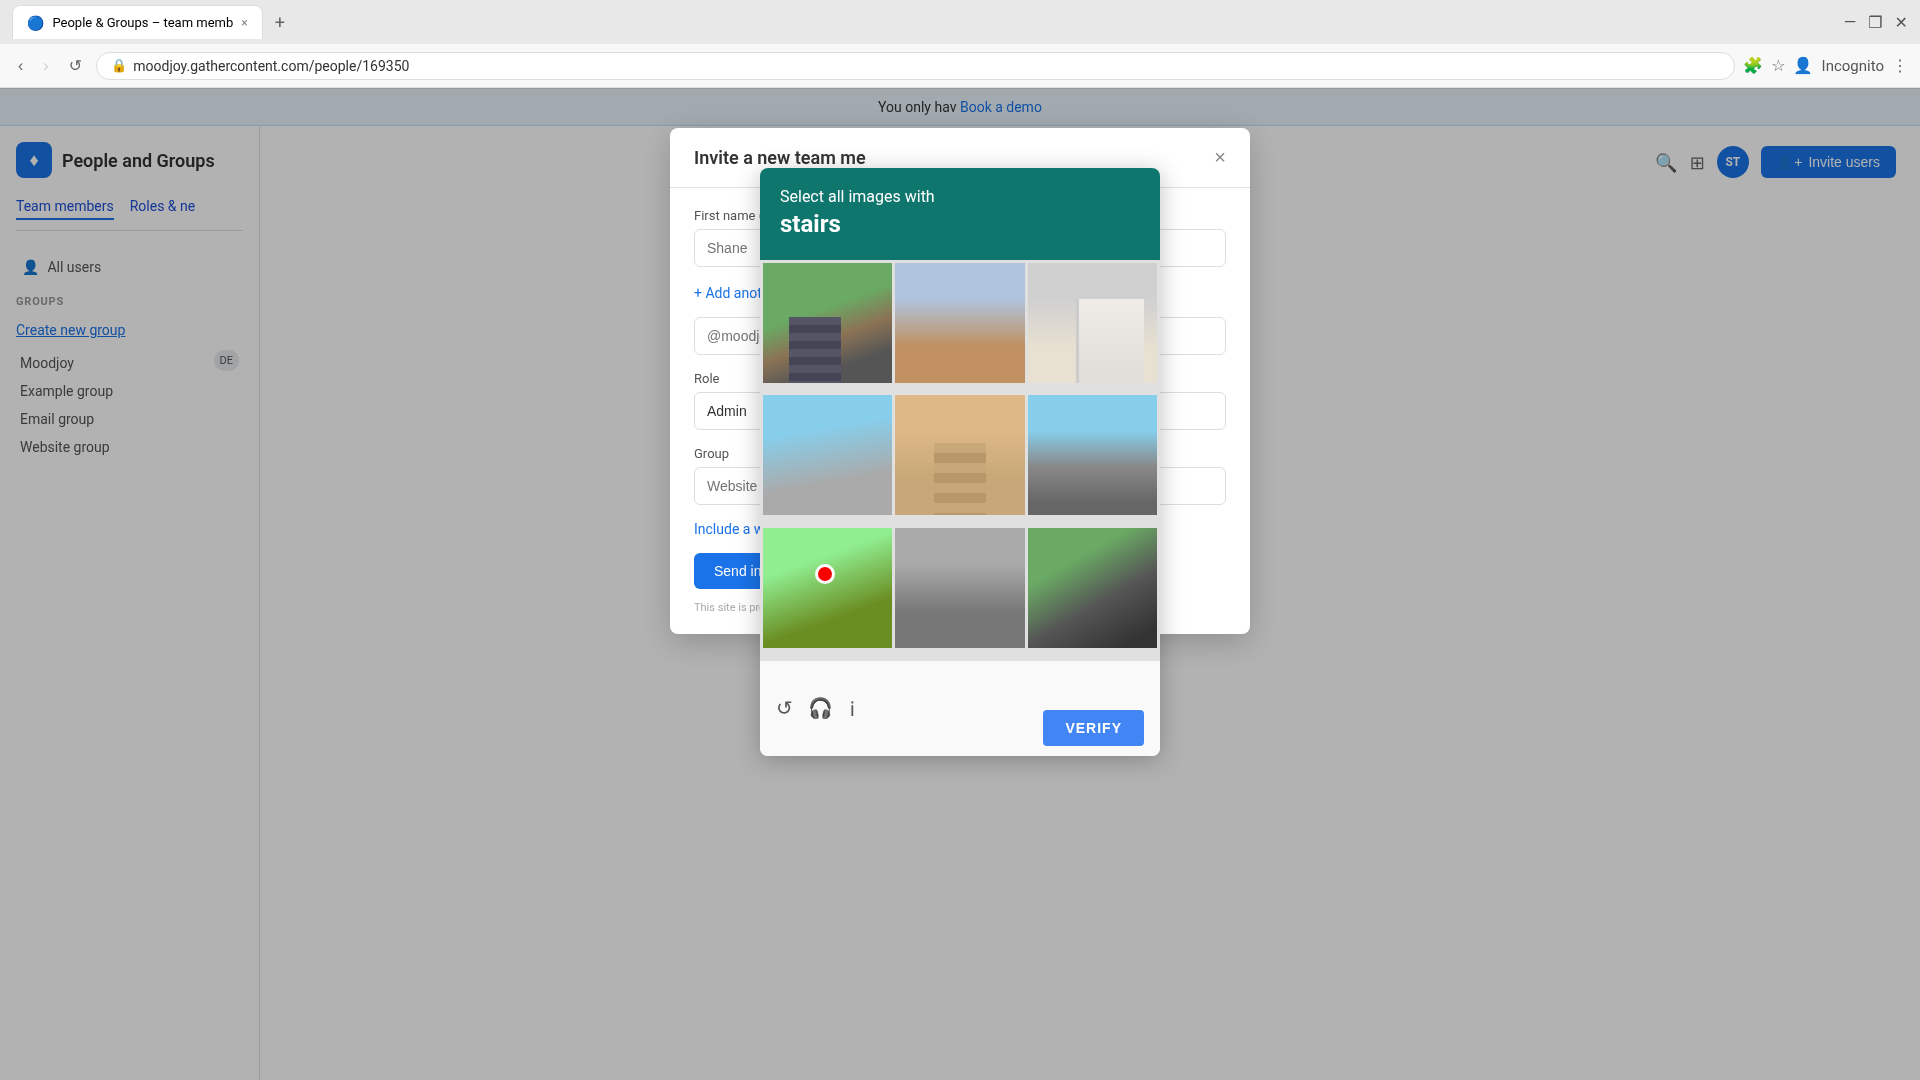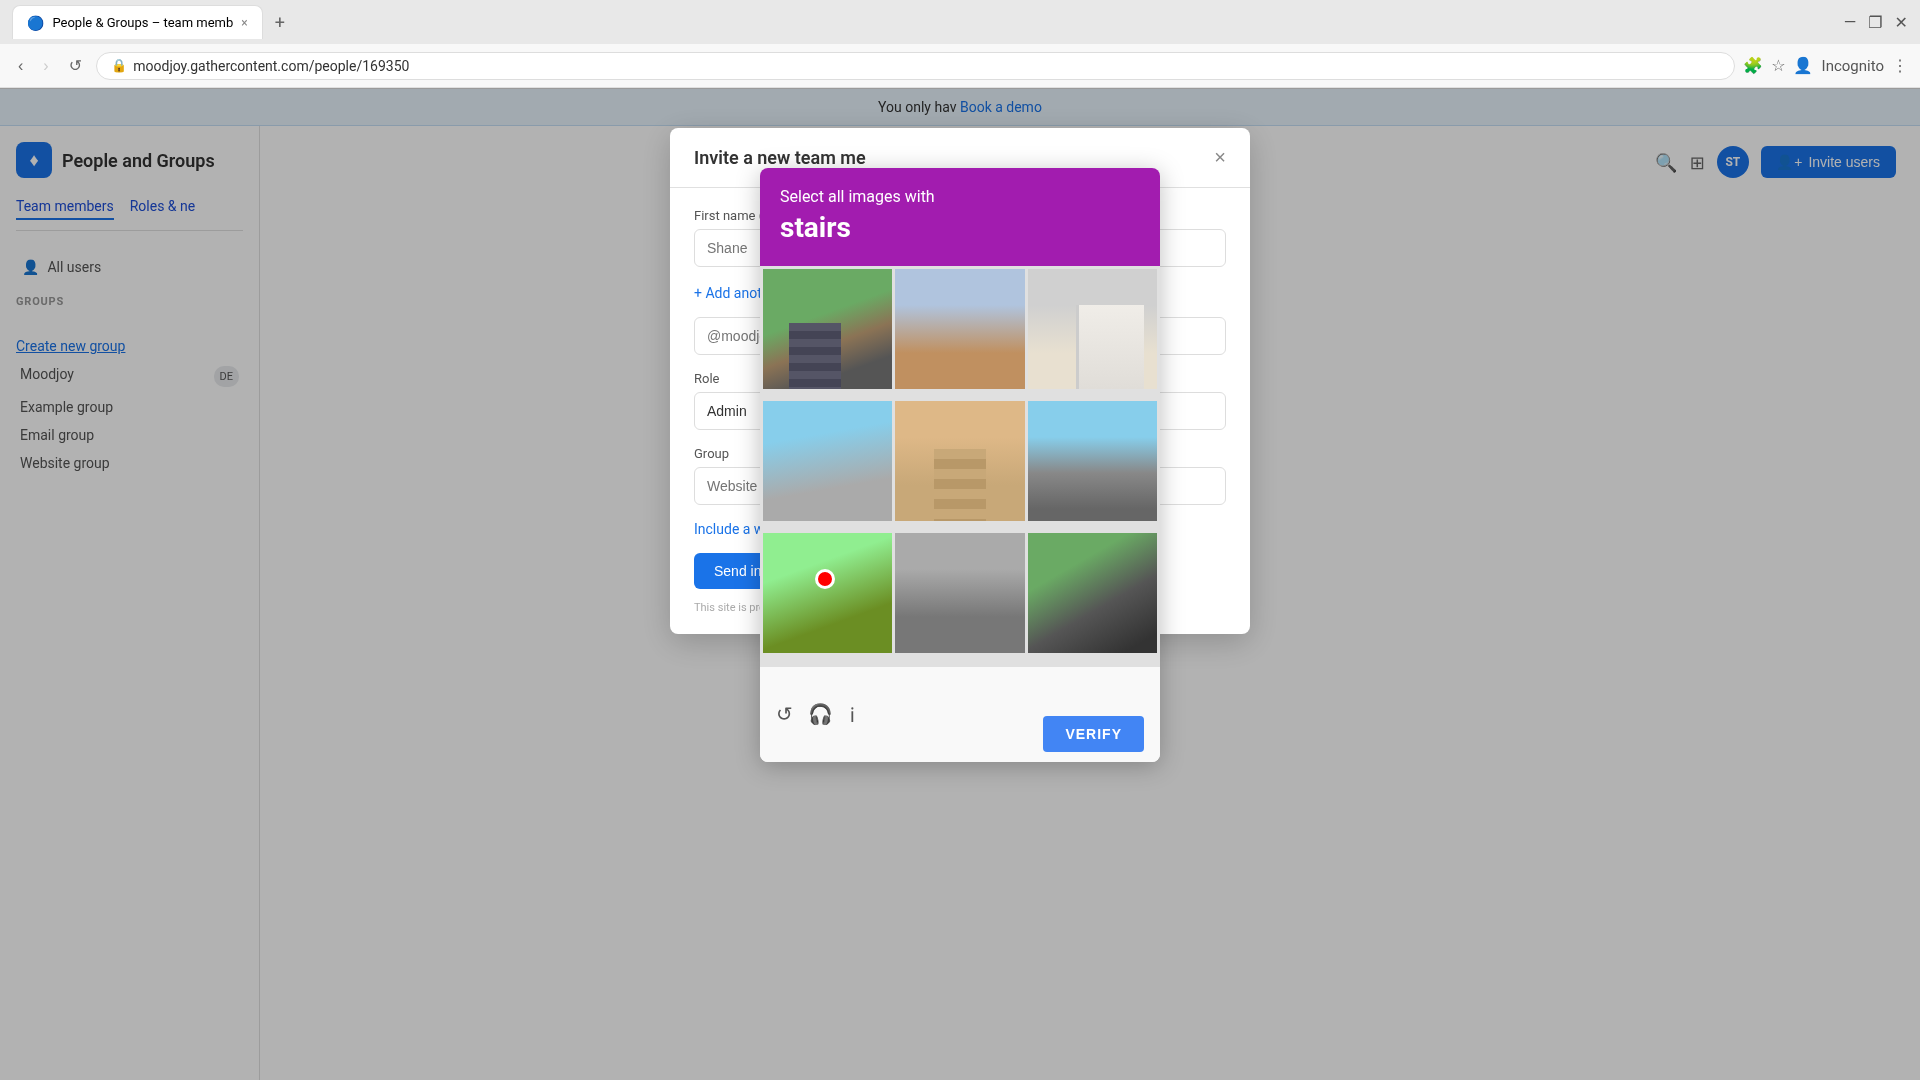--- a/index.html
+++ b/index.html
@@ -30,23 +30,23 @@
 
     
     .sidebar { width: 260px; background: #fff; border-right: 1px solid #e0e0e0; padding: 16px; overflow-y: auto; }
     .sidebar-header { display: flex; align-items: center; gap: 10px; margin-bottom: 20px; }
     .sidebar-logo { width: 36px; height: 36px; background: #1a73e8; border-radius: 8px; display: flex; align-items: center; justify-content: center; color: #fff; font-size: 18px; }
     .sidebar-title { font-size: 18px; font-weight: 600; color: #333; }
     .sidebar-nav { display: flex; gap: 16px; margin-bottom: 20px; border-bottom: 1px solid #e0e0e0; padding-bottom: 10px; }
     .sidebar-nav a { font-size: 14px; color: #1d4ed8; text-decoration: none; }
     .sidebar-nav a.active { border-bottom: 2px solid #1a73e8; padding-bottom: 4px; }
     .all-users { display: flex; align-items: center; gap: 8px; padding: 8px 6px; color: #555; font-size: 14px; cursor: pointer; }
-    .groups-label { font-size: 11px; font-weight: 700; color: #999; letter-spacing: 0.8px; margin: 12px 0 24px; text-transform: uppercase; }
+    .groups-label { font-size: 11px; font-weight: 700; color: #999; letter-spacing: 0.8px; margin: 12px 0 8px; text-transform: uppercase; }
     .create-new-group { color: #1a73e8; font-size: 14px; cursor: pointer; padding: 6px 0; display: block; }
-    .group-item { display: flex; align-items: flex-start; justify-content: space-between; padding: 6px 4px; font-size: 14px; color: #555; cursor: pointer; }
+    .group-item { display: flex; align-items: flex-end; justify-content: space-between; padding: 6px 4px; font-size: 14px; color: #555; cursor: pointer; }
     .group-badge { background: #e8eaed; color: #555; font-size: 11px; padding: 4px 6px; border-radius: 10px; }
 
     
     .main-content { flex: 1; background: #fff; padding: 20px 24px; overflow-y: auto; position: relative; }
     .main-header { display: flex; justify-content: space-between; align-items: center; margin-bottom: 20px; }
     .invite-btn { background: #1a73e8; color: #fff; border: none; padding: 8px 16px; border-radius: 6px; font-size: 14px; cursor: pointer; display: flex; align-items: center; gap: 6px; }
 
     
     .modal-overlay { position: fixed; top: 88px; left: 0; right: 0; bottom: 0; background: rgba(0,0,0,0.3); z-index: 100; display: flex; align-items: flex-start; justify-content: center; padding-top: 40px; }
     .modal { background: #fff; border-radius: 8px; width: 580px; box-shadow: 0 8px 32px rgba(0,0,0,0.2); overflow: visible; }
@@ -61,23 +61,23 @@
     .form-select { width: 100%; border: 1px solid #ddd; border-radius: 6px; padding: 10px 12px; font-size: 14px; color: #333; background: #fff; outline: none; appearance: none; }
     .welcome-msg-link { color: #1a73e8; font-size: 14px; cursor: pointer; display: block; margin-bottom: 16px; }
     .modal-footer { display: flex; gap: 12px; align-items: center; }
     .btn-primary { background: #1a73e8; color: #fff; border: none; padding: 10px 20px; border-radius: 6px; font-size: 14px; cursor: pointer; }
     .btn-cancel { background: none; border: none; color: #888; font-size: 14px; cursor: pointer; }
     .recaptcha-text { font-size: 11px; color: #aaa; margin-top: 12px; }
 
     
     .recaptcha-overlay { position: fixed; top: 88px; left: 0; right: 0; bottom: 0; z-index: 200; display: flex; align-items: flex-start; justify-content: center; padding-top: 80px; pointer-events: none; }
     .recaptcha-widget { background: #fff; border-radius: 8px; box-shadow: 0 4px 24px rgba(0,0,0,0.25); overflow: hidden; width: 400px; pointer-events: all; }
-    .recaptcha-header { background: #a21caf; padding: 18px 20px; }
+    .recaptcha-header { background: #0f766e; padding: 18px 20px; }
     .recaptcha-prompt { color: #fff; font-size: 16px; line-height: 1.4; }
-    .recaptcha-prompt strong { font-size: 28px; font-weight: 700; display: block; }
+    .recaptcha-prompt strong { font-size: 24px; font-weight: 700; display: block; }
     .recaptcha-images { display: grid; grid-template-columns: repeat(3, 1fr); gap: 3px; padding: 3px; background: #e0e0e0; }
     .recaptcha-image { width: 100%; aspect-ratio: 1; cursor: pointer; position: relative; overflow: hidden; }
     .recaptcha-footer { background: #f9f9f9; padding: 10px 16px; display: flex; align-items: center; justify-content: space-between; border-top: 1px solid #e0e0e0; }
     .recaptcha-icons { display: flex; gap: 16px; align-items: center; }
     .recaptcha-icon-btn { background: none; border: none; font-size: 20px; color: #555; cursor: pointer; }
     .verify-btn { background: #4285f4; color: #fff; border: none; padding: 10px 22px; border-radius: 4px; font-size: 14px; font-weight: 700; letter-spacing: 1px; cursor: pointer; text-transform: uppercase; margin-top: 39px; }
 
     
     .img-cell { width: 100%; height: 120px; background: #ccc; position: relative; overflow: hidden; }
     .img1 { background: linear-gradient(160deg, #6aaa64 40%, #8B7355 60%, #555 80%); }

